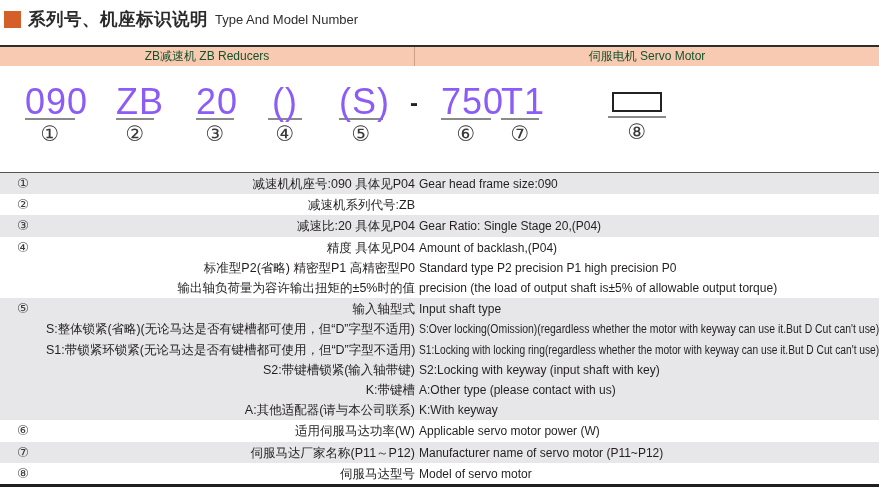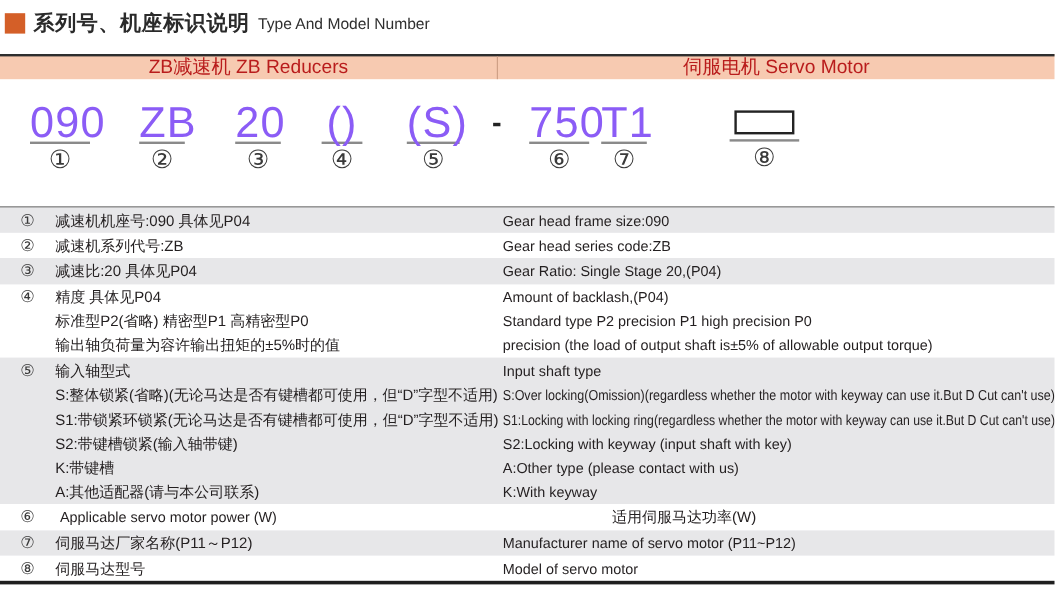--- a/index.html
+++ b/index.html
@@ -16,41 +16,41 @@
 
   
   .title-row{position:absolute;top:7px;left:4px;display:flex;align-items:center;gap:7px;}
   .bullet{width:17px;height:17px;background:var(--accent-orange);display:inline-block;}
   .title-zh{font-size:17.5px;font-weight:700;color:#2a2a2a;letter-spacing:.5px;}
   .title-en{font-size:13px;font-weight:400;color:#2f2f2f;}
 
   
   .band{position:absolute;top:45px;left:0;width:879px;height:21px;background:var(--header-salmon);
         border-top:2px solid #2e2e2e;display:flex;}
-  .band-cell{display:flex;align-items:center;justify-content:center;font-size:16px;color:#b91c1c;}
+  .band-cell{display:flex;align-items:center;justify-content:center;font-size:12px;color:#14532d;}
   .band-left{width:415px;border-right:1px solid var(--header-divider);}
   .band-right{flex:1;}
 
   
   .model-row{position:absolute;top:88px;left:0;width:879px;height:64px;}
   .model-part{position:absolute;top:0;transform:translateX(-50%);text-align:center;}
   .code{font-size:36px;font-weight:400;color:#8b5cf6;line-height:28px;letter-spacing:1px;white-space:pre;}
   .blank-box{width:50px;height:20px;border:2px solid #232323;margin:4px auto 4px;background:#fff;}
   .underline{border-top:2px solid #8a8a8a;margin-top:2px;}
   .circ{font-size:21px;color:#3a3a3a;line-height:23px;margin-top:2px;}
   .dash{position:absolute;left:410px;top:1px;font-size:24px;font-weight:700;color:#232323;}
 
   
   .spec-table{position:absolute;top:172px;left:0;width:879px;
               border-top:1px solid #555;border-bottom:3px solid #1f1f1f;}
   .spec-row{display:flex;align-items:flex-start;padding:1px 0 0 0;}
   .spec-row.shaded{background:var(--row-shade);}
   .cell{min-width:0;}
   .cell.num{width:46px;flex:0 0 46px;text-align:center;font-size:13.5px;color:#3a3a3a;line-height:20px;}
-  .cell.zh{width:369px;flex:0 0 369px;font-size:12.5px;}
+  .cell.zh{width:369px;flex:0 0 369px;font-size:12.5px;text-align:right;}
   .cell.en{flex:1 1 auto;font-size:12px;padding-left:4px;}
   .line{line-height:20.2px;white-space:nowrap;}
 </style>
 </head>
 <body>
 
 <div class="page">
 
   <header class="title-row">
     <span class="bullet"></span>
@@ -131,23 +131,20 @@
         </div>
     <div class="cell en">
           <div class="line">Gear head frame size:090</div>
         </div>
   </div>
 
   <div class="spec-row">
     <div class="cell num">②</div>
     <div class="cell zh">
           <div class="line">减速机系列代号:ZB</div>
-        </div>
-    <div class="cell en">
-          <div class="line">Gear head series code:ZB</div>
         </div>
   </div>
 
   <div class="spec-row shaded">
     <div class="cell num">③</div>
     <div class="cell zh">
           <div class="line">减速比:20  具体见P04</div>
         </div>
     <div class="cell en">
           <div class="line">Gear Ratio: Single Stage 20,(P04)</div>
@@ -183,26 +180,26 @@
           <div class="line" style="transform: scaleX(0.869565); transform-origin: left center;">S:Over locking(Omission)(regardless whether the motor with keyway can use it.But D Cut can't use)</div>
           <div class="line" style="transform: scaleX(0.850277); transform-origin: left center;">S1:Locking with locking ring(regardless whether the motor with keyway can use it.But D Cut can't use)</div>
           <div class="line">S2:Locking with keyway (input shaft with key)</div>
           <div class="line">A:Other type (please contact with us)</div>
           <div class="line">K:With keyway</div>
         </div>
   </div>
 
   <div class="spec-row">
     <div class="cell num">⑥</div>
+    <div class="cell zh">
+          <div class="line">适用伺服马达功率(W)</div>
+        </div>
     <div class="cell en">
           <div class="line">Applicable servo motor power (W)</div>
         </div>
-    <div class="cell zh">
-          <div class="line">适用伺服马达功率(W)</div>
-        </div>
   </div>
 
   <div class="spec-row shaded">
     <div class="cell num">⑦</div>
     <div class="cell zh">
           <div class="line">伺服马达厂家名称(P11～P12)</div>
         </div>
     <div class="cell en">
           <div class="line">Manufacturer name of servo motor (P11~P12)</div>
         </div>

